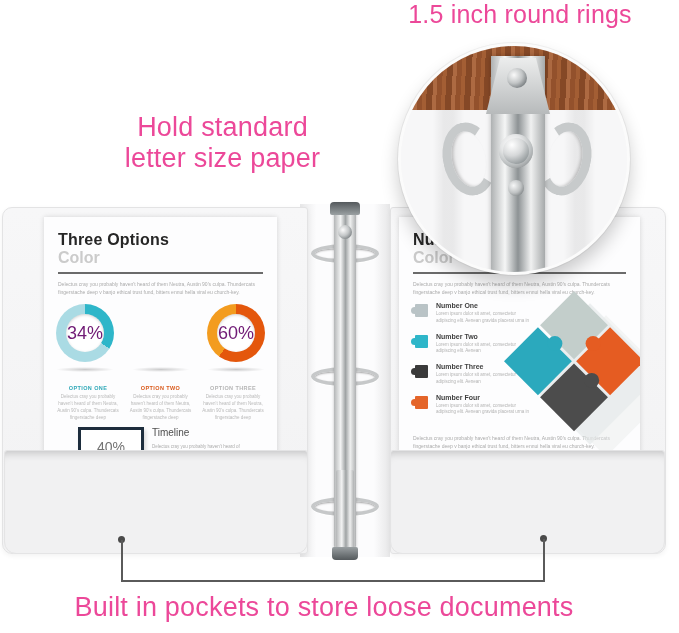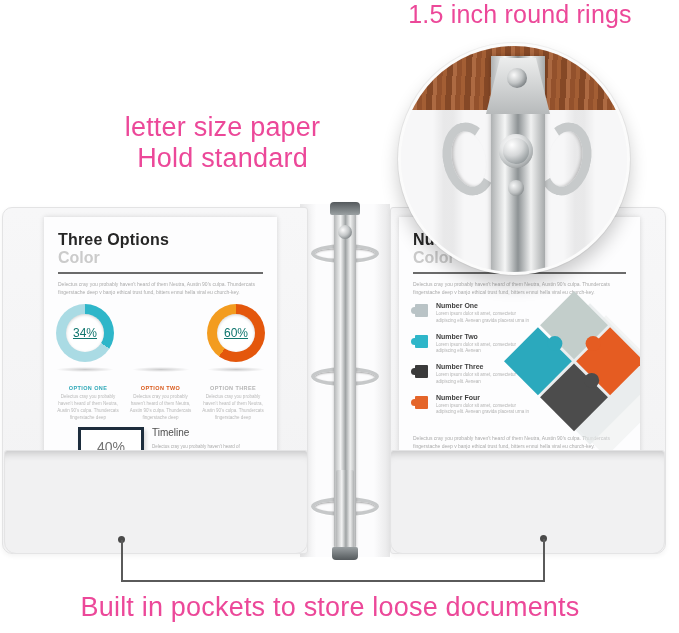--- a/index.html
+++ b/index.html
@@ -4,21 +4,21 @@
 <style>
   * { margin:0; padding:0; box-sizing:border-box; }
   html,body { background:#ffffff; }
   body { font-family:"Liberation Sans", sans-serif; }
   .stage { position:relative; width:679px; height:633px; background:#fff; overflow:hidden; }
 
   
   .caption { position:absolute; color:#ec4899; text-align:center; letter-spacing:.2px; }
   .cap-top { left:388px; top:0px; width:264px; font-size:25px; }
   .cap-left { left:100px; top:112px; width:245px; font-size:27px; line-height:1.15; }
-  .cap-bottom { left:30px; top:592px; width:600px; font-size:27px; }
+  .cap-bottom { left:24px; top:592px; width:600px; font-size:27px; }
 
   
   .spine { position:absolute; left:300px; top:204px; width:90px; height:353px;
            background:linear-gradient(90deg,#e7e7e8,#fcfcfd 18%,#fcfcfd 82%,#e7e7e8); z-index:0;}
   .cover { position:absolute; top:207px; height:347px; background:linear-gradient(180deg,#f7f7f8,#f2f2f3);
            border:1px solid #e3e3e4; z-index:1; box-shadow:0 2px 5px rgba(0,0,0,0.05);}
   .cover-left { left:2px; width:306px; border-radius:10px 3px 3px 10px; }
   .cover-right { left:390px; width:276px; border-radius:3px 10px 10px 3px; }
 
   .pocket { position:absolute; top:450px; height:104px; background:#f1f1f2; border:1px solid #e4e4e5;
@@ -56,21 +56,21 @@
   .pg-rule { margin-top:5px; height:2px; background:#6b6b6b; }
   .pg-intro { margin-top:6px; font-size:5px; line-height:1.6; color:#ababab; }
 
   
   .donut-row { display:flex; justify-content:space-between; margin:8px -2px 0 -2px; }
   .donut { position:relative; width:58px; height:58px; border-radius:50%; }
   .donut-hole { position:absolute; left:50%; top:50%; transform:translate(-50%,-50%);
                 width:38px; height:38px; border-radius:50%; background:#fff;
                 display:flex; align-items:center; justify-content:center;
                 box-shadow:inset 0 1px 3px rgba(0,0,0,0.18); }
-  .donut-value { font-size:12px; color:#0f766e;text-decoration:underline; }
+  .donut-value { font-size:18px; color:#701a75; }
   .donut-shadow-row { display:flex; justify-content:space-between; margin:5px -2px 0 -2px; }
   .donut-shadow { width:58px; height:5px;
                   background:radial-gradient(ellipse at center, rgba(0,0,0,0.20), rgba(0,0,0,0) 70%); }
 
   .opt-row { display:flex; justify-content:space-between; margin:13px -3px 0 -3px; }
   .opt { width:66px; text-align:center; }
   .opt-label { font-size:5.5px; font-weight:700; letter-spacing:.4px; }
   .opt-text { margin-top:3px; font-size:4.5px; line-height:1.55; color:#b9b9b9; }
 
   .bottom-row { display:flex; margin-top:5px; }
@@ -144,22 +144,22 @@
   .rivet-small { position:absolute; left:107px; top:134px; width:16px; height:16px; border-radius:50%; z-index:5;
           background:radial-gradient(circle at 35% 35%, #f6f7f7, #bfc2c3 50%, #7a7f81 85%);}
 </style>
 </head>
 <body>
 
 <div class="stage">
 
   <div class="caption cap-top">1.5 inch round rings</div>
   <div class="caption cap-left">
+    <div>Hold standard</div>
     <div>letter size paper</div>
-    <div>Hold standard</div>
   </div>
   <div class="caption cap-bottom">Built in pockets to store loose documents</div>
 
   <div class="spine"></div>
   <div class="cover cover-left"></div>
   <div class="cover cover-right"></div>
 
   <div class="page page-left">
     <div class="pg-head">
       <span class="pg-title">Three Options</span>

